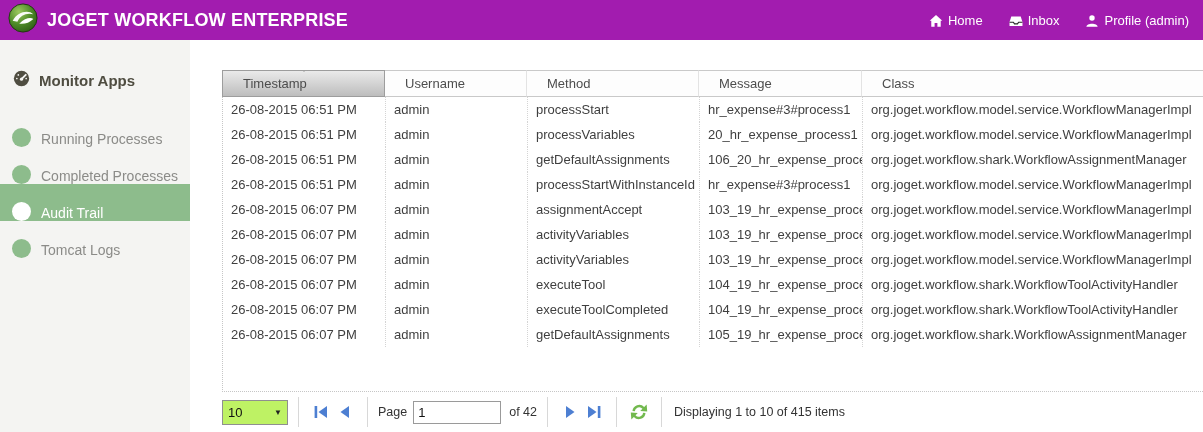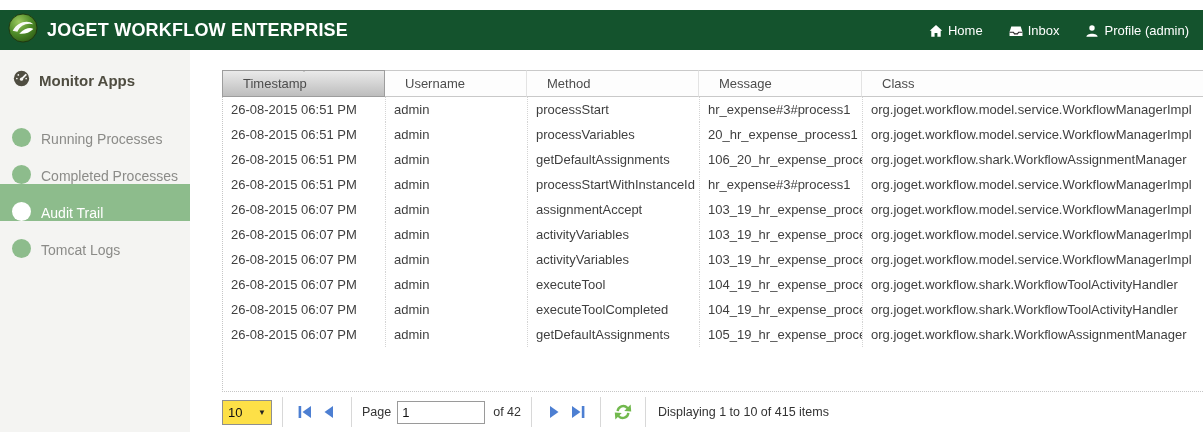--- a/index.html
+++ b/index.html
@@ -1,20 +1,20 @@
 <!DOCTYPE html>
 <html><head>
 <meta charset="utf-8">
 <style>
   html,body{margin:0;padding:0}
   body{width:1203px;height:432px;overflow:hidden;position:relative;background:#fff;
        font-family:"Liberation Sans",sans-serif;-webkit-font-smoothing:antialiased}
 
   
-  .topbar{position:absolute;top:10px;left:0;right:0;height:40px;background:#14532d;
+  .topbar{position:absolute;top:0;left:0;right:0;height:40px;background:#a21caf;
           display:flex;align-items:center;justify-content:space-between;
           padding:0 14px 0 8px;box-sizing:border-box;z-index:5}
   .brand{display:flex;align-items:center;gap:9px;cursor:pointer}
   .brand-title{color:#fff;font-size:18px;font-weight:bold;letter-spacing:.2px}
   .topnav{display:flex;align-items:center;gap:26px}
   .nav-item{display:flex;align-items:flex-end;gap:5px;color:#fff;font-size:13px;cursor:pointer}
   .nav-item svg{display:block}
 
   
   .sidebar{position:absolute;top:40px;left:0;width:190px;bottom:0;background:#f4f4f2}
@@ -44,21 +44,21 @@
   .gcell{box-sizing:border-box;display:flex;align-items:center;padding-left:8px;
          font-size:13px;color:#3f3f3f;border-right:1px dotted #d4d4d4;
          overflow:hidden;white-space:nowrap}
   .col-0{width:163px}.col-1{width:142px}.col-2{width:172px}.col-3{width:163px}
   .col-4{flex:1;border-right:none !important}
 
   
   .pager{position:absolute;left:222px;right:0;top:392px;height:40px;display:flex;
          align-items:center;font-size:12.5px;color:#333}
   .psep{width:1px;height:30px;background:#d8d8d8;margin:0 10px;flex:0 0 auto}
-  .pselect{width:50px;height:25px;border:1px solid #8f8f8f;background:#fde047;display:flex;
+  .pselect{width:66px;height:25px;border:1px solid #8f8f8f;background:#bef264;display:flex;
            align-items:center;justify-content:space-between;padding:0 5px;box-sizing:border-box;
            font-size:13px;color:#111;cursor:pointer}
   .pselect .caret{font-size:8px;color:#222}
   .pbtn{width:24px;height:20px;display:flex;align-items:center;justify-content:center;cursor:pointer}
   .plabel{margin:0 6px 0 0}
   .oflabel{margin-left:8px}
   .page-input{width:88px;height:23px;border:1px solid #9a9a9a;font-size:13px;padding:0 4px;
               color:#111;font-family:inherit;box-sizing:border-box}
   .status{margin-left:2px;color:#333}
 </style>

